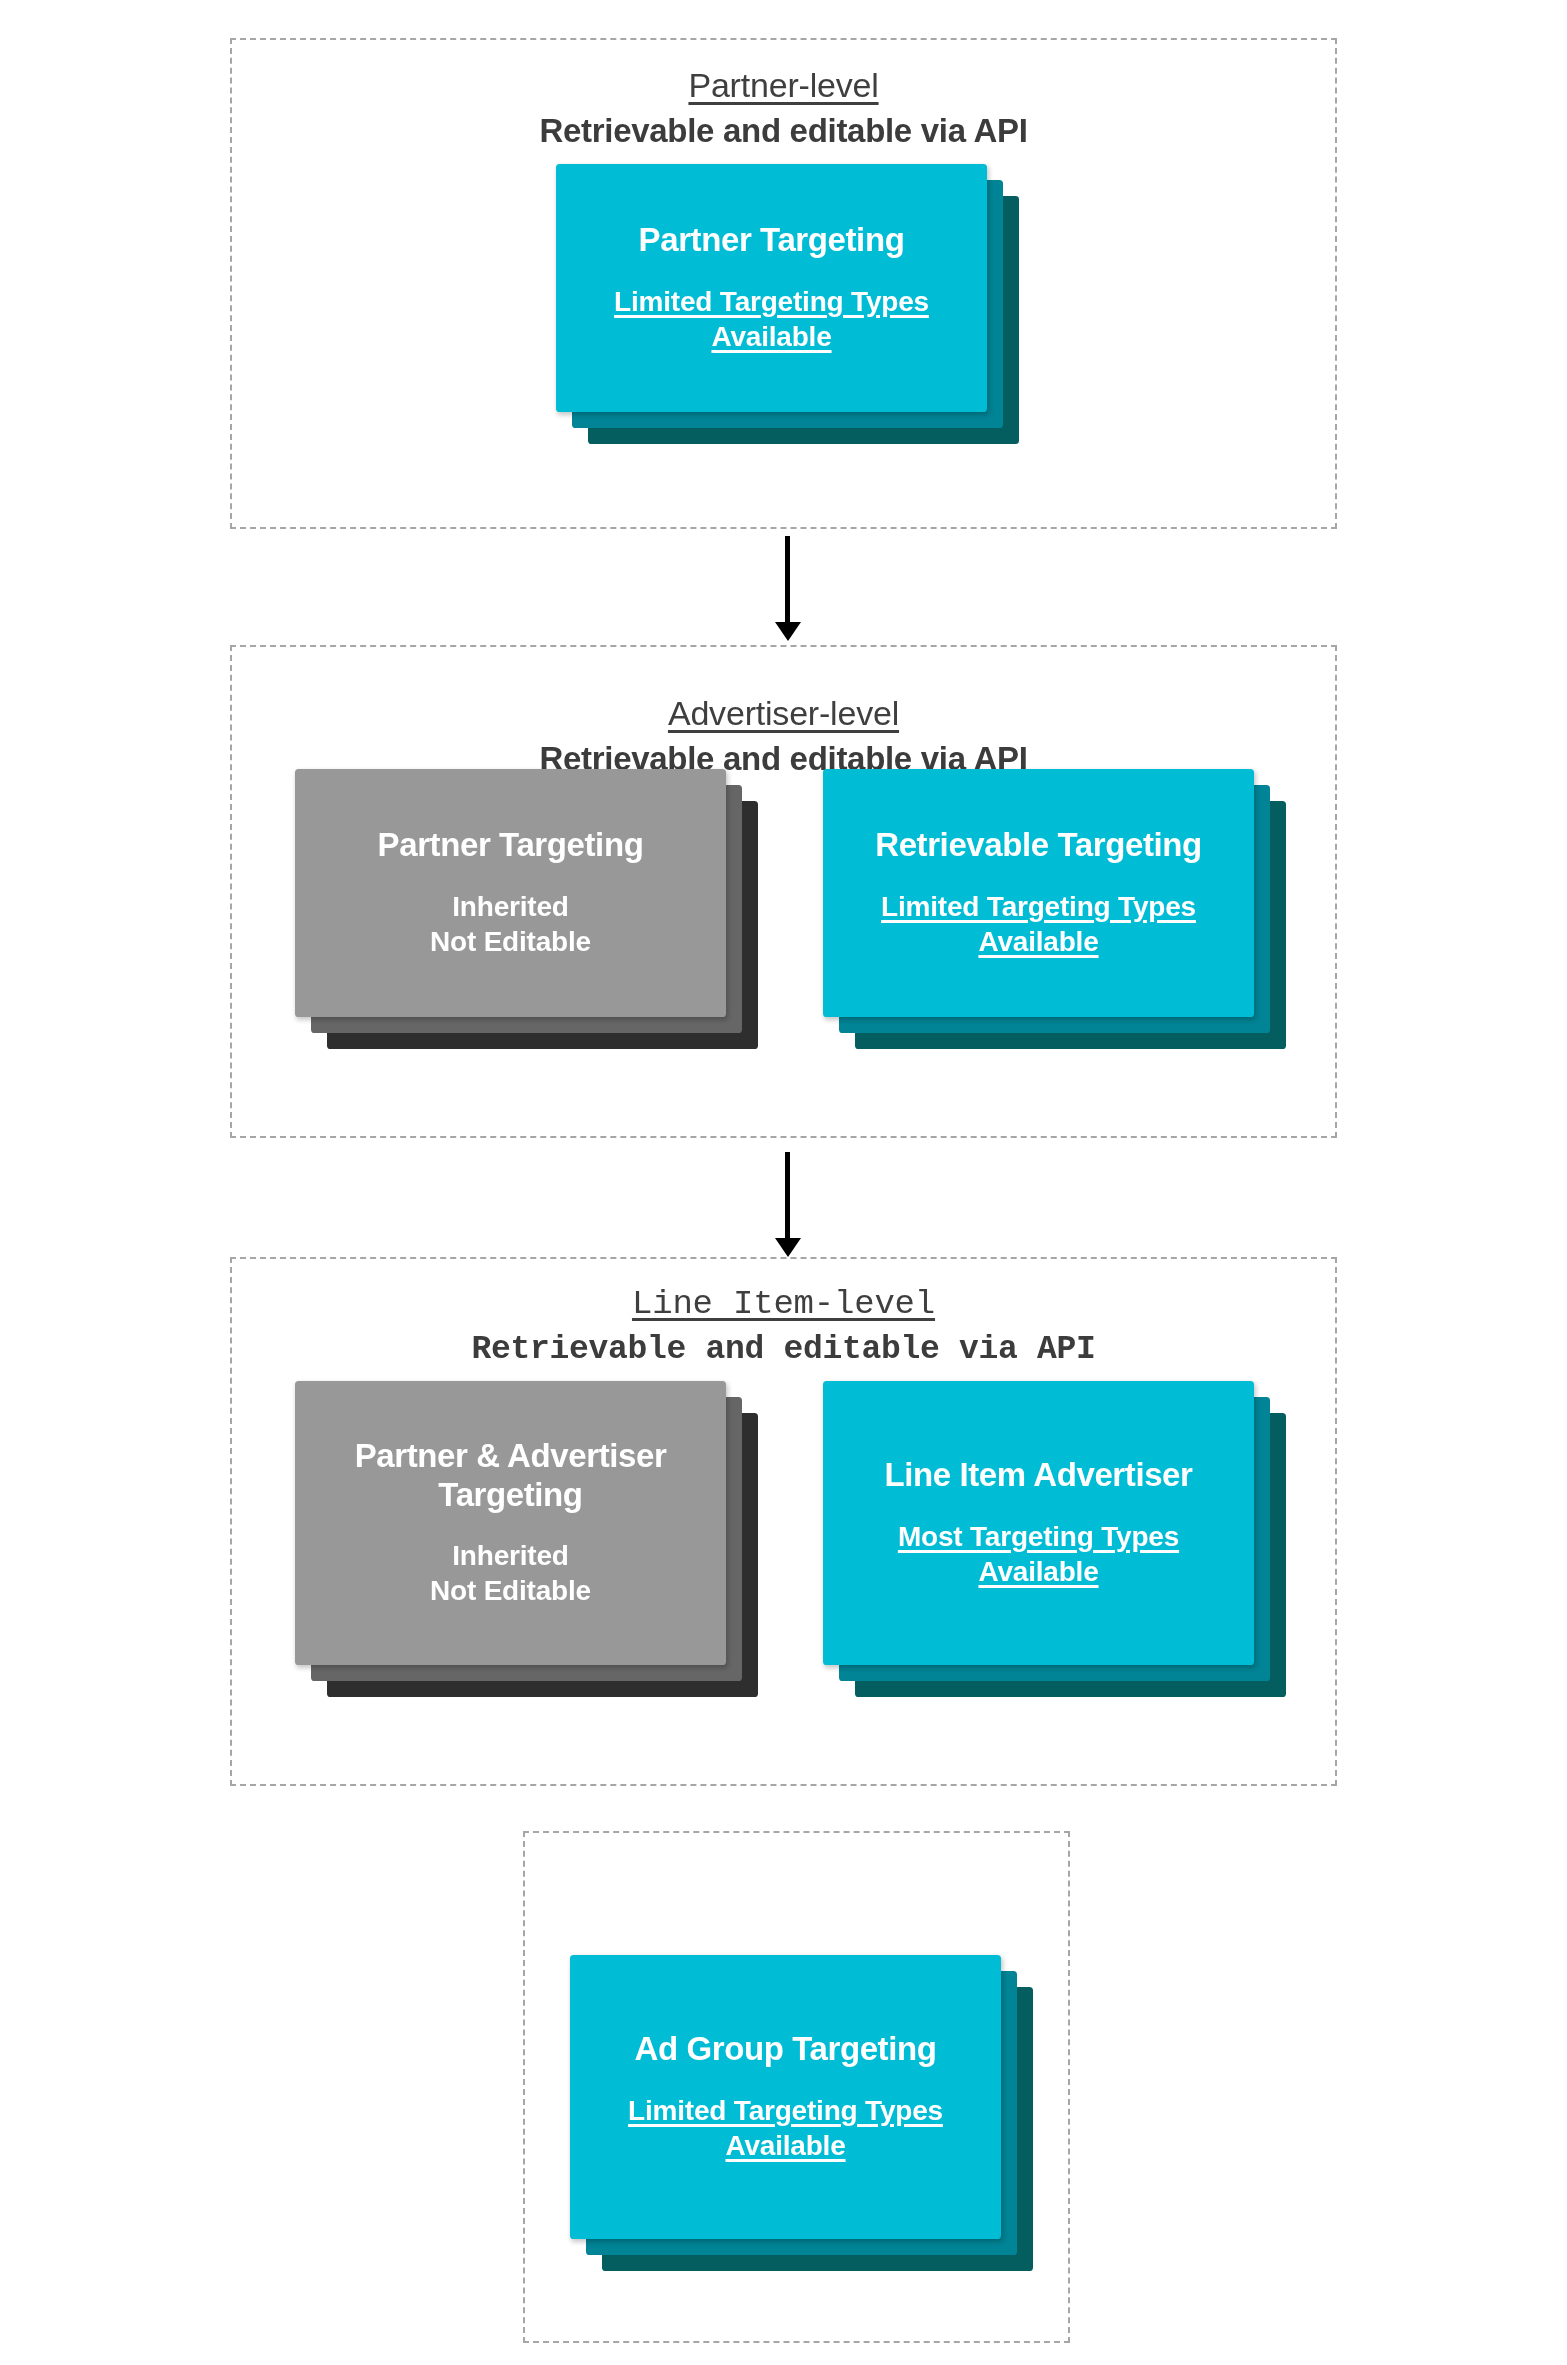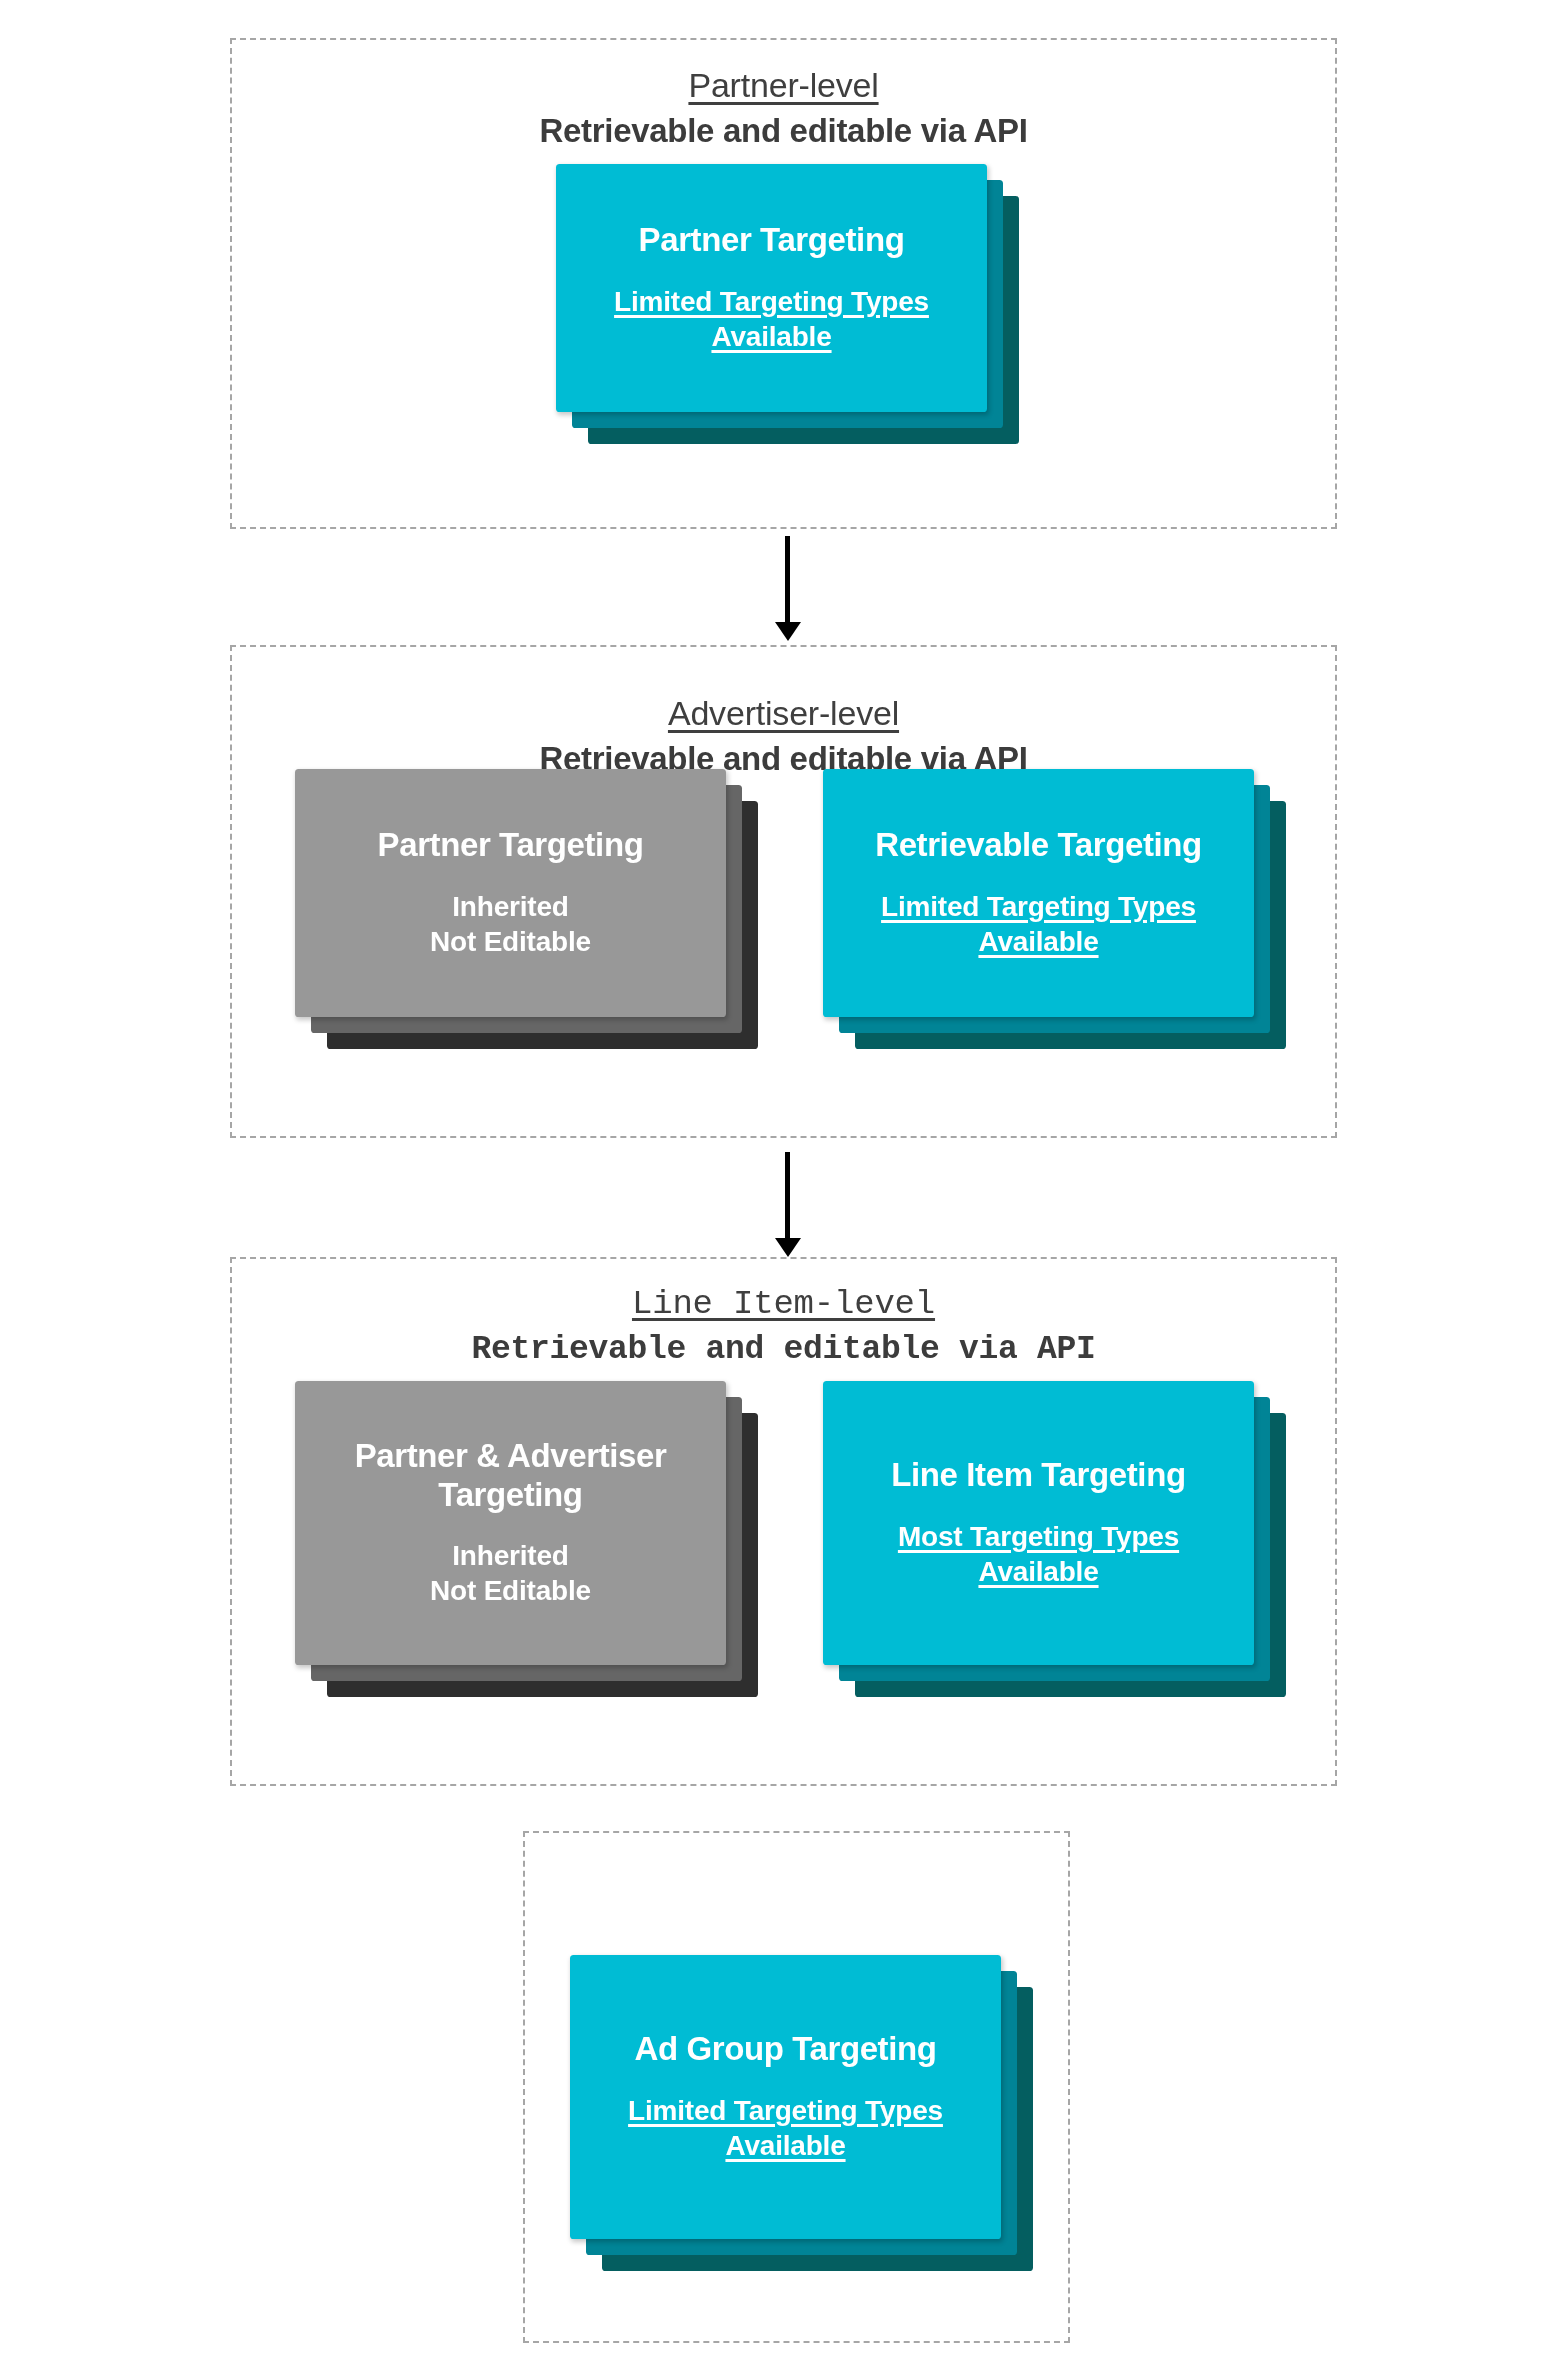--- a/index.html
+++ b/index.html
@@ -232,21 +232,21 @@
           <span>Inherited</span><br>
           <span>Not Editable</span>
         </div>
       </div>
     </div>
 
     <div class="stack cyan" style="left:591px; top:122px; width:431px; height:284px;">
       <div class="layer back"></div>
       <div class="layer mid"></div>
       <div class="layer front">
-        <div class="card-title">Line Item Targeting</div>
+        <div class="card-title">Line Item Advertiser</div>
         <div class="card-sub ul">
           <span>Most Targeting Types</span><br>
           <span>Available</span>
         </div>
       </div>
     </div>
   </div>
 
   <div class="level" style="left:523px; top:1831px; width:547px; height:512px;">
 

